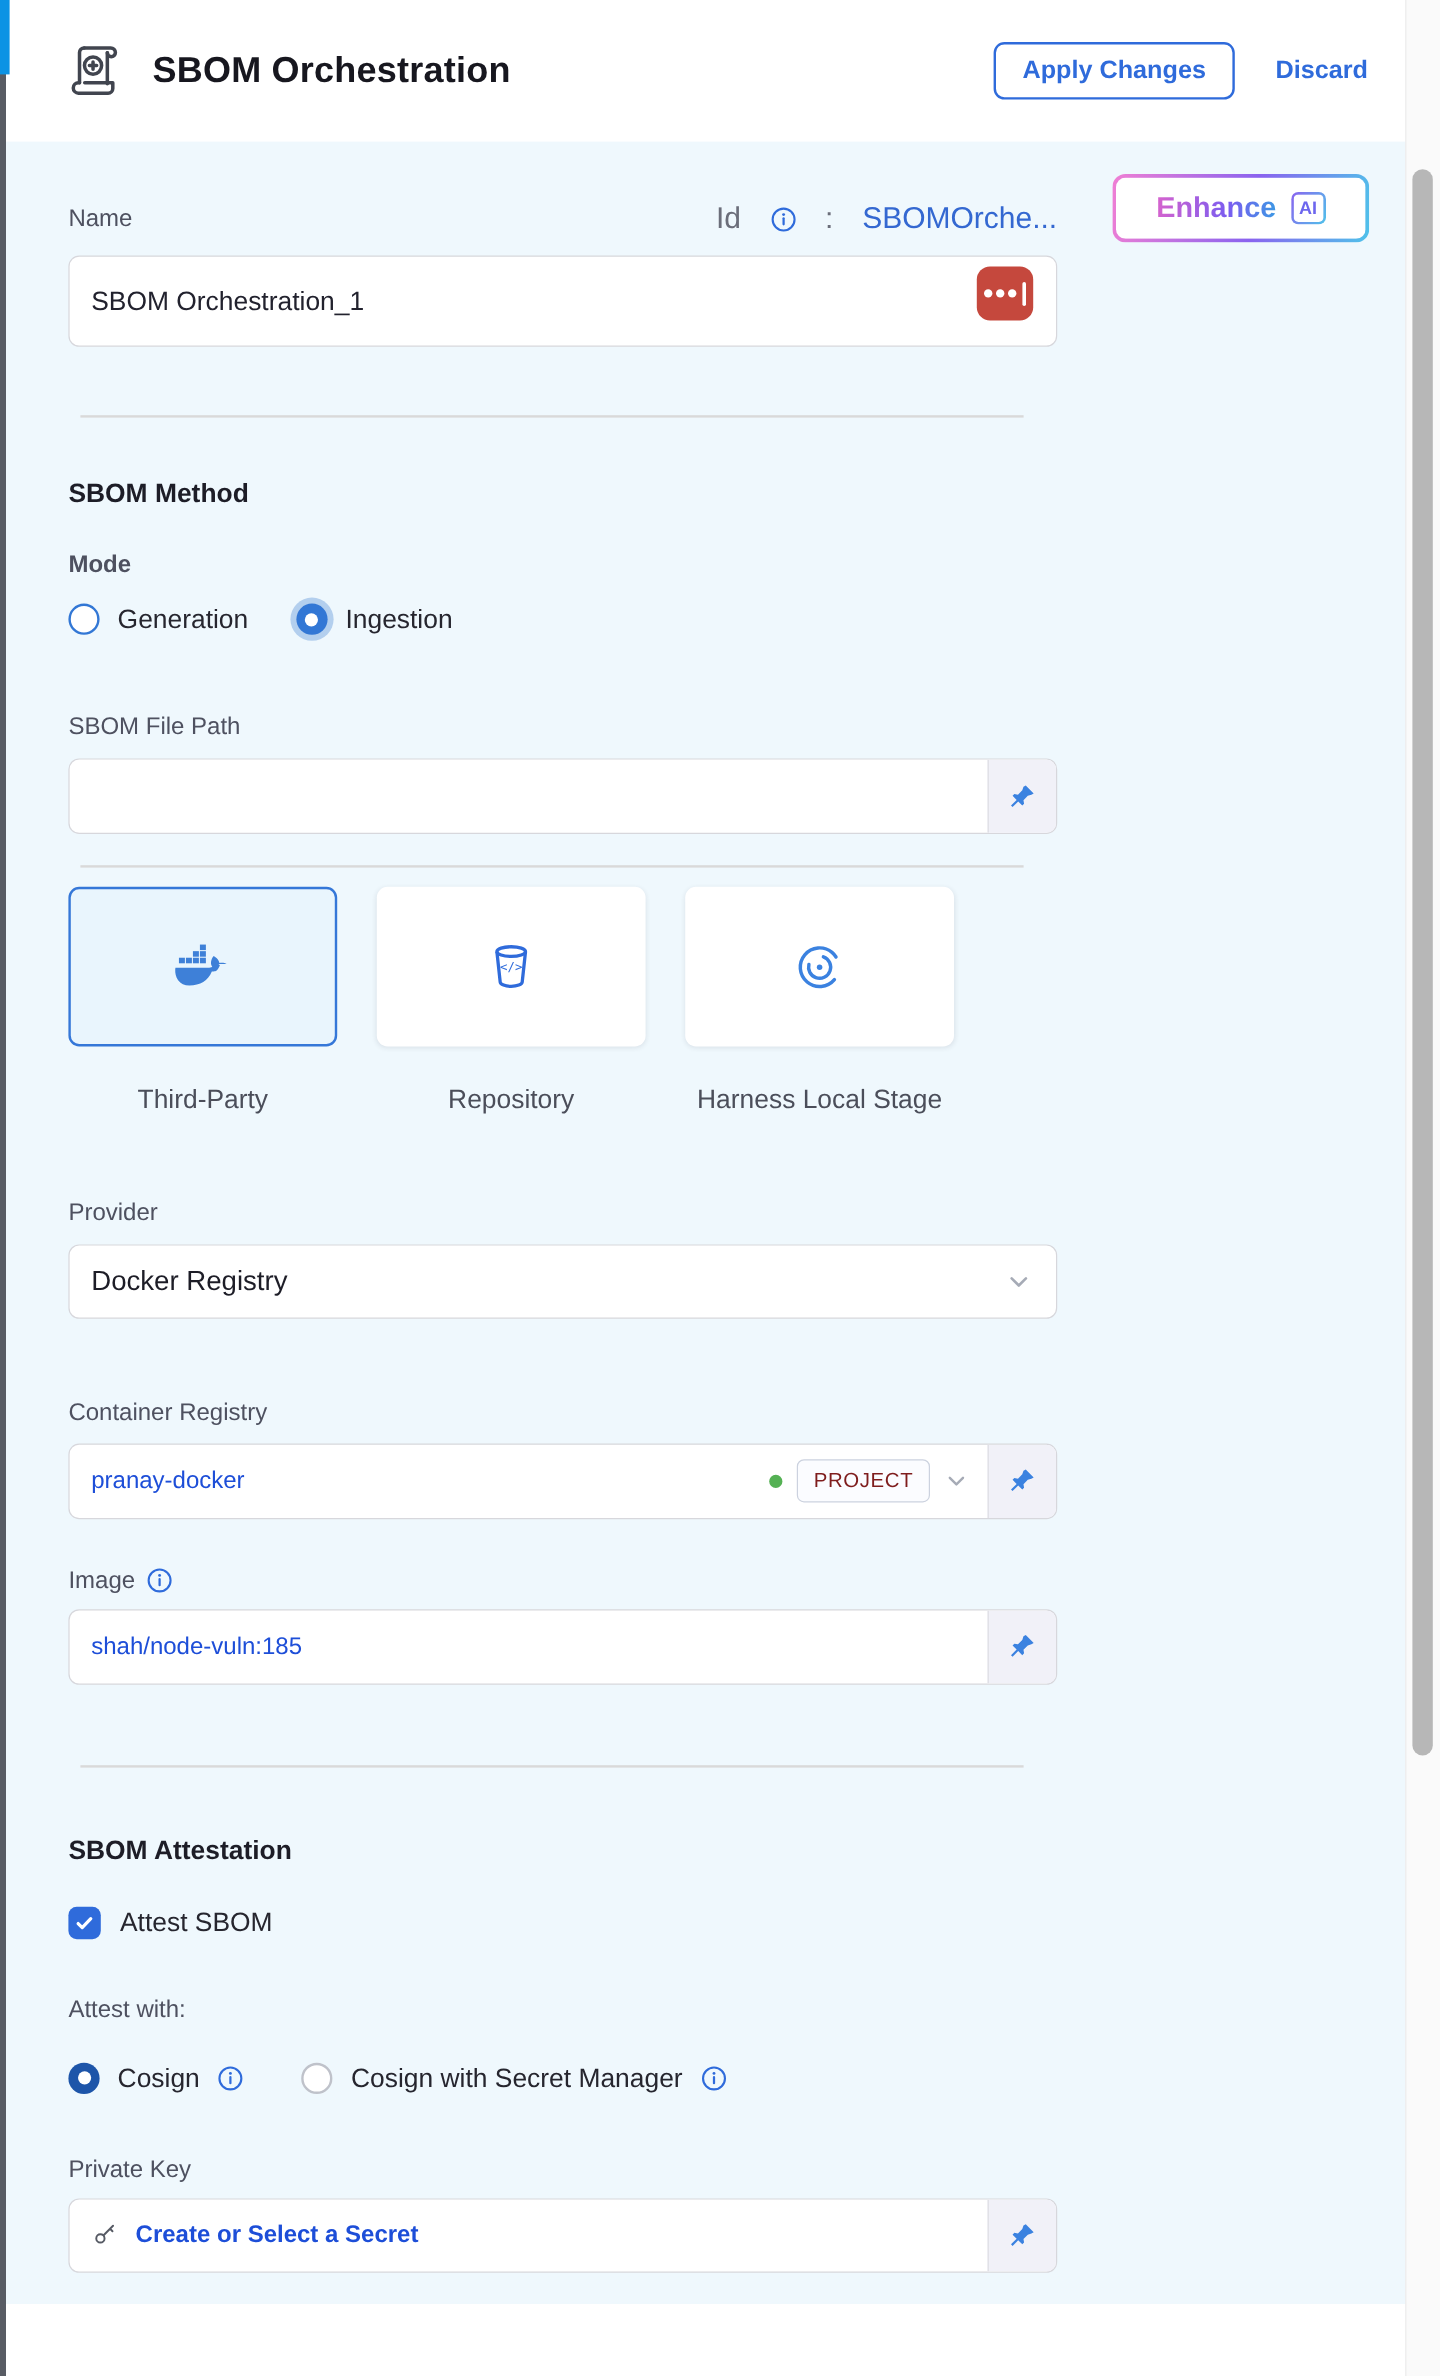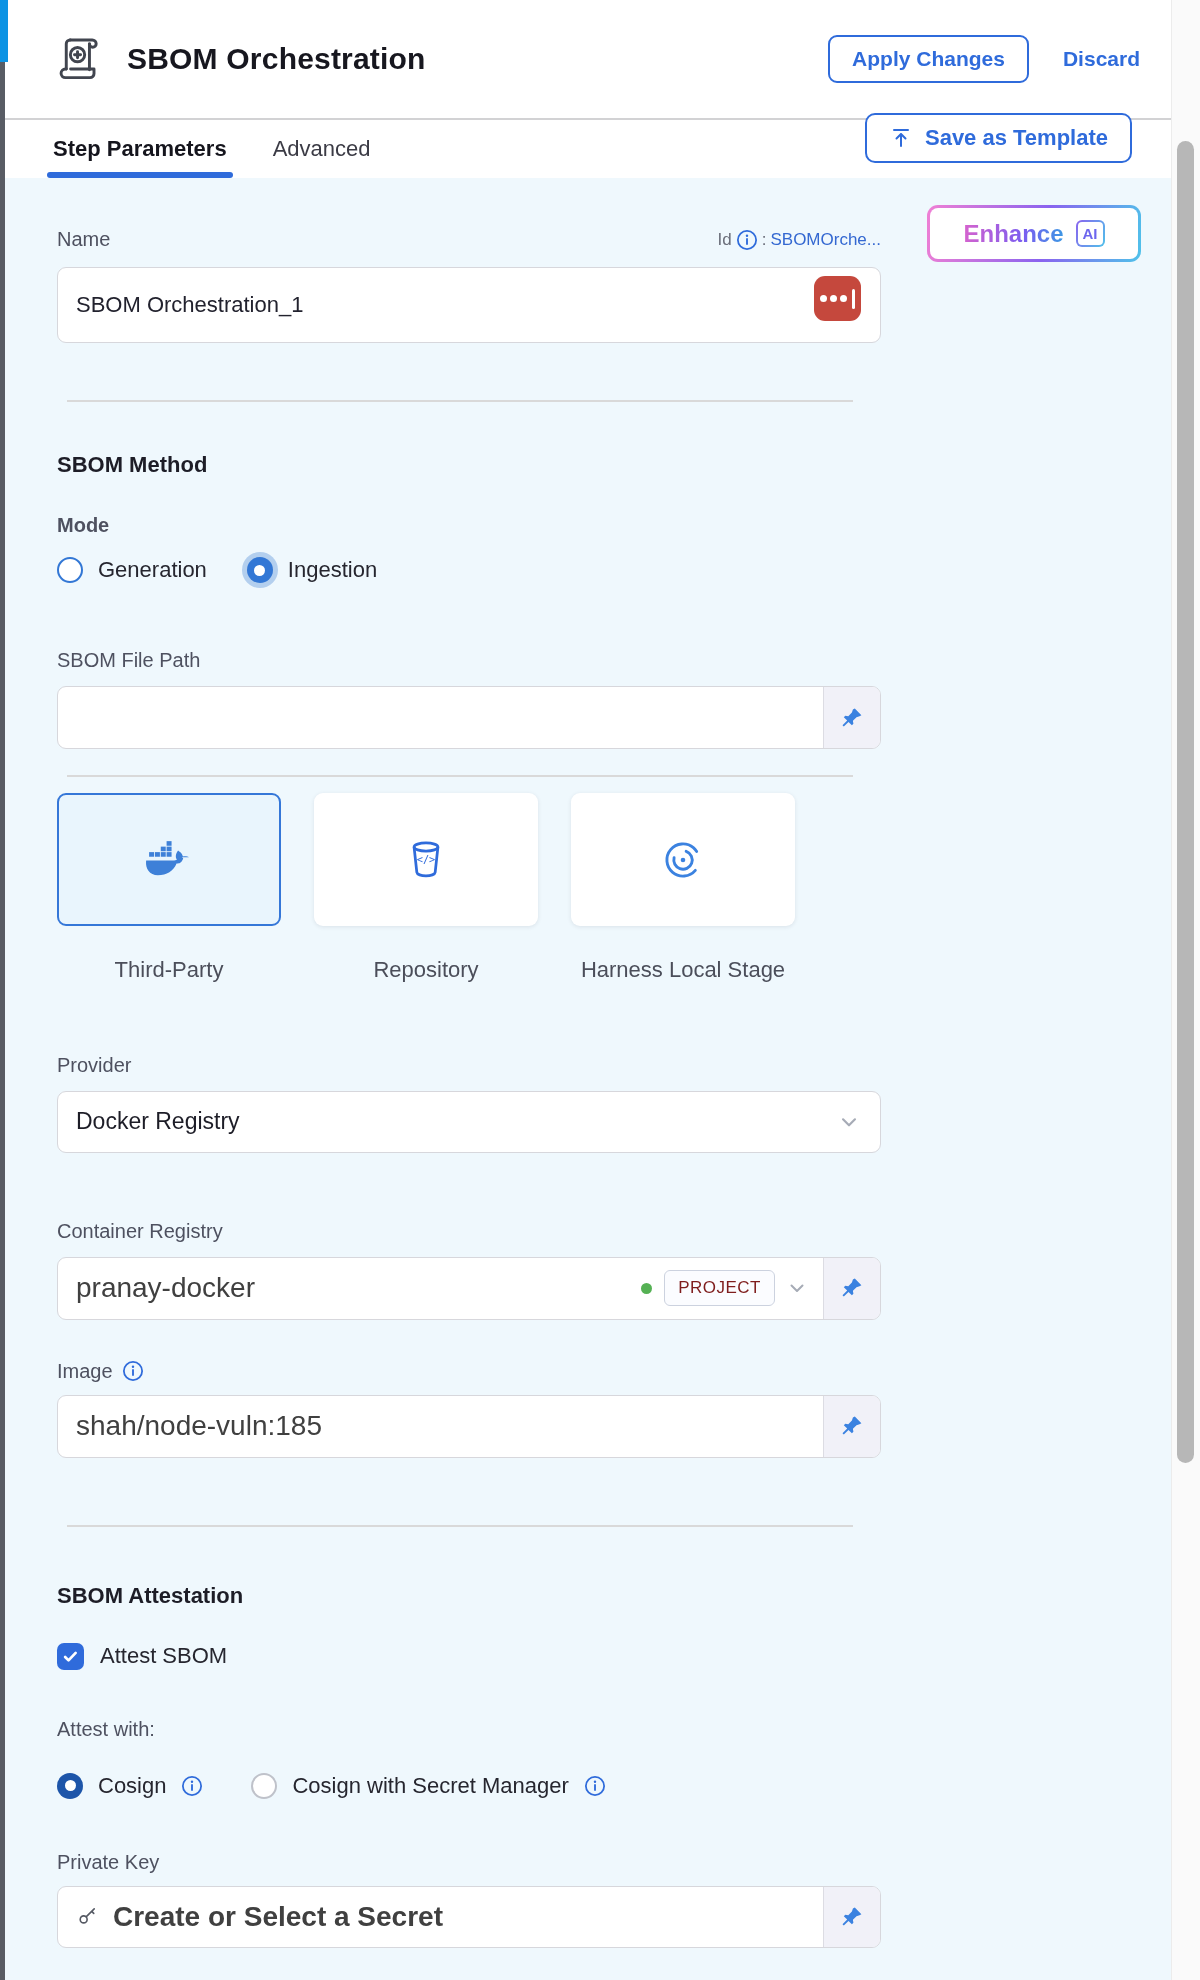--- a/index.html
+++ b/index.html
@@ -43,21 +43,21 @@
 
   
   .content{background:#eff8fd;height:1802px;box-sizing:border-box;padding:50px 0 0 52px;position:relative;}
 
   .field-label{font-size:20px;color:#4e5160;font-weight:500;}
   .section-heading{font-size:22px;font-weight:700;color:#1d1d27;}
   .divider{height:2px;background:#d9d9d9;width:786px;margin-left:10px;}
 
   
   .name-row{display:flex;justify-content:space-between;align-items:center;width:824px;}
-  .id-group{display:flex;align-items:center;gap:4px;font-size:17px;}
+  .id-group{display:flex;align-items:center;gap:24px;font-size:25px;}
   .id-label{color:#6b6e7a;}
   .id-colon{color:#6b6e7a;}
   .id-value{color:#3468d1;cursor:pointer;}
 
   .enhance-btn{
     position:absolute;top:27px;right:31px;width:214px;height:57px;box-sizing:border-box;
     border:3px solid transparent;border-radius:11px;cursor:pointer;
     background:linear-gradient(#fff,#fff) padding-box,
                linear-gradient(100deg,#f07fd4 0%,#8a63ef 55%,#4fc2ea 100%) border-box;
     display:flex;align-items:center;justify-content:center;gap:12px;
@@ -75,21 +75,21 @@
                linear-gradient(120deg,#8a63ef,#4fc2ea) border-box;
     color:#6d66ee;
   }
 
   
   .text-input{
     width:824px;height:76px;box-sizing:border-box;border:1.5px solid #d7d7dc;border-radius:9px;
     background:#fff;font-size:22px;color:#22222e;padding:0 18px;font-family:inherit;outline:none;
   }
   .composite{display:flex;width:824px;height:63px;border:1.5px solid #d7d7dc;border-radius:9px;background:#fff;box-sizing:border-box;overflow:hidden;align-items:stretch;}
-  .composite .inner-input{flex:1 1 auto;border:none;outline:none;font-size:28px;color:#404040;padding:0 18px;font-family:inherit;background:transparent;min-width:0;}
+  .composite .inner-input{flex:1 1 auto;border:none;outline:none;font-size:20px;color:#1d4ed8;padding:0 18px;font-family:inherit;background:transparent;min-width:0;}
   .pin-box{flex:0 0 56px;background:#f1f1f8;border-left:1.5px solid #dcdce3;display:flex;align-items:center;justify-content:center;cursor:pointer;}
 
   .name-input-wrap{position:relative;width:824px;margin-top:16px;}
   .red-ext{position:absolute;right:20px;top:9px;width:47px;height:45px;border-radius:11px;background:#c5483d;display:flex;align-items:center;justify-content:center;gap:3px;cursor:pointer;}
   .red-ext i{width:7px;height:7px;border-radius:50%;background:#fff;}
   .red-ext .bar{width:3px;height:20px;border-radius:2px;background:#fff;margin-left:2px;}
 
   
   .radio-row{display:flex;align-items:center;gap:40px;}
   .radio-item{display:flex;align-items:center;gap:15px;cursor:pointer;}
@@ -147,34 +147,20 @@
         <path d="M15.9 5.1V17"></path>
         <circle cx="10.4" cy="10" r="3.3"></circle>
         <path d="M10.4 8.6v2.8M9 10h2.8"></path>
       </svg>
     </span>
     <span class="page-title">SBOM Orchestration</span>
     <button class="btn-apply">Apply Changes</button>
     <span class="link-discard">Discard</span>
   </div>
 
-  <div class="tabrow">
-    <div class="tab active">Step Parameters</div>
-    <div class="tab">Advanced</div>
-    <button class="btn-save-template">
-      <span style="display:flex;">
-        <svg width="24" height="24" viewBox="0 0 24 24" fill="none" stroke="#2f6bdb" stroke-width="2" stroke-linecap="round" stroke-linejoin="round">
-          <path d="M5 4h14"></path>
-            <path d="M12 20V8.5"></path>
-            <path d="M7.5 12.5 12 8l4.5 4.5"></path>
-        </svg>
-      </span>
-      <span>Save as Template</span>
-    </button>
-  </div>
 
   <div class="content">
 
     <button class="enhance-btn">
       <span class="enhance-text">Enhance</span>
       <span class="enhance-ai">AI</span>
     </button>
 
     <div class="name-row">
       <span class="field-label">Name</span>

